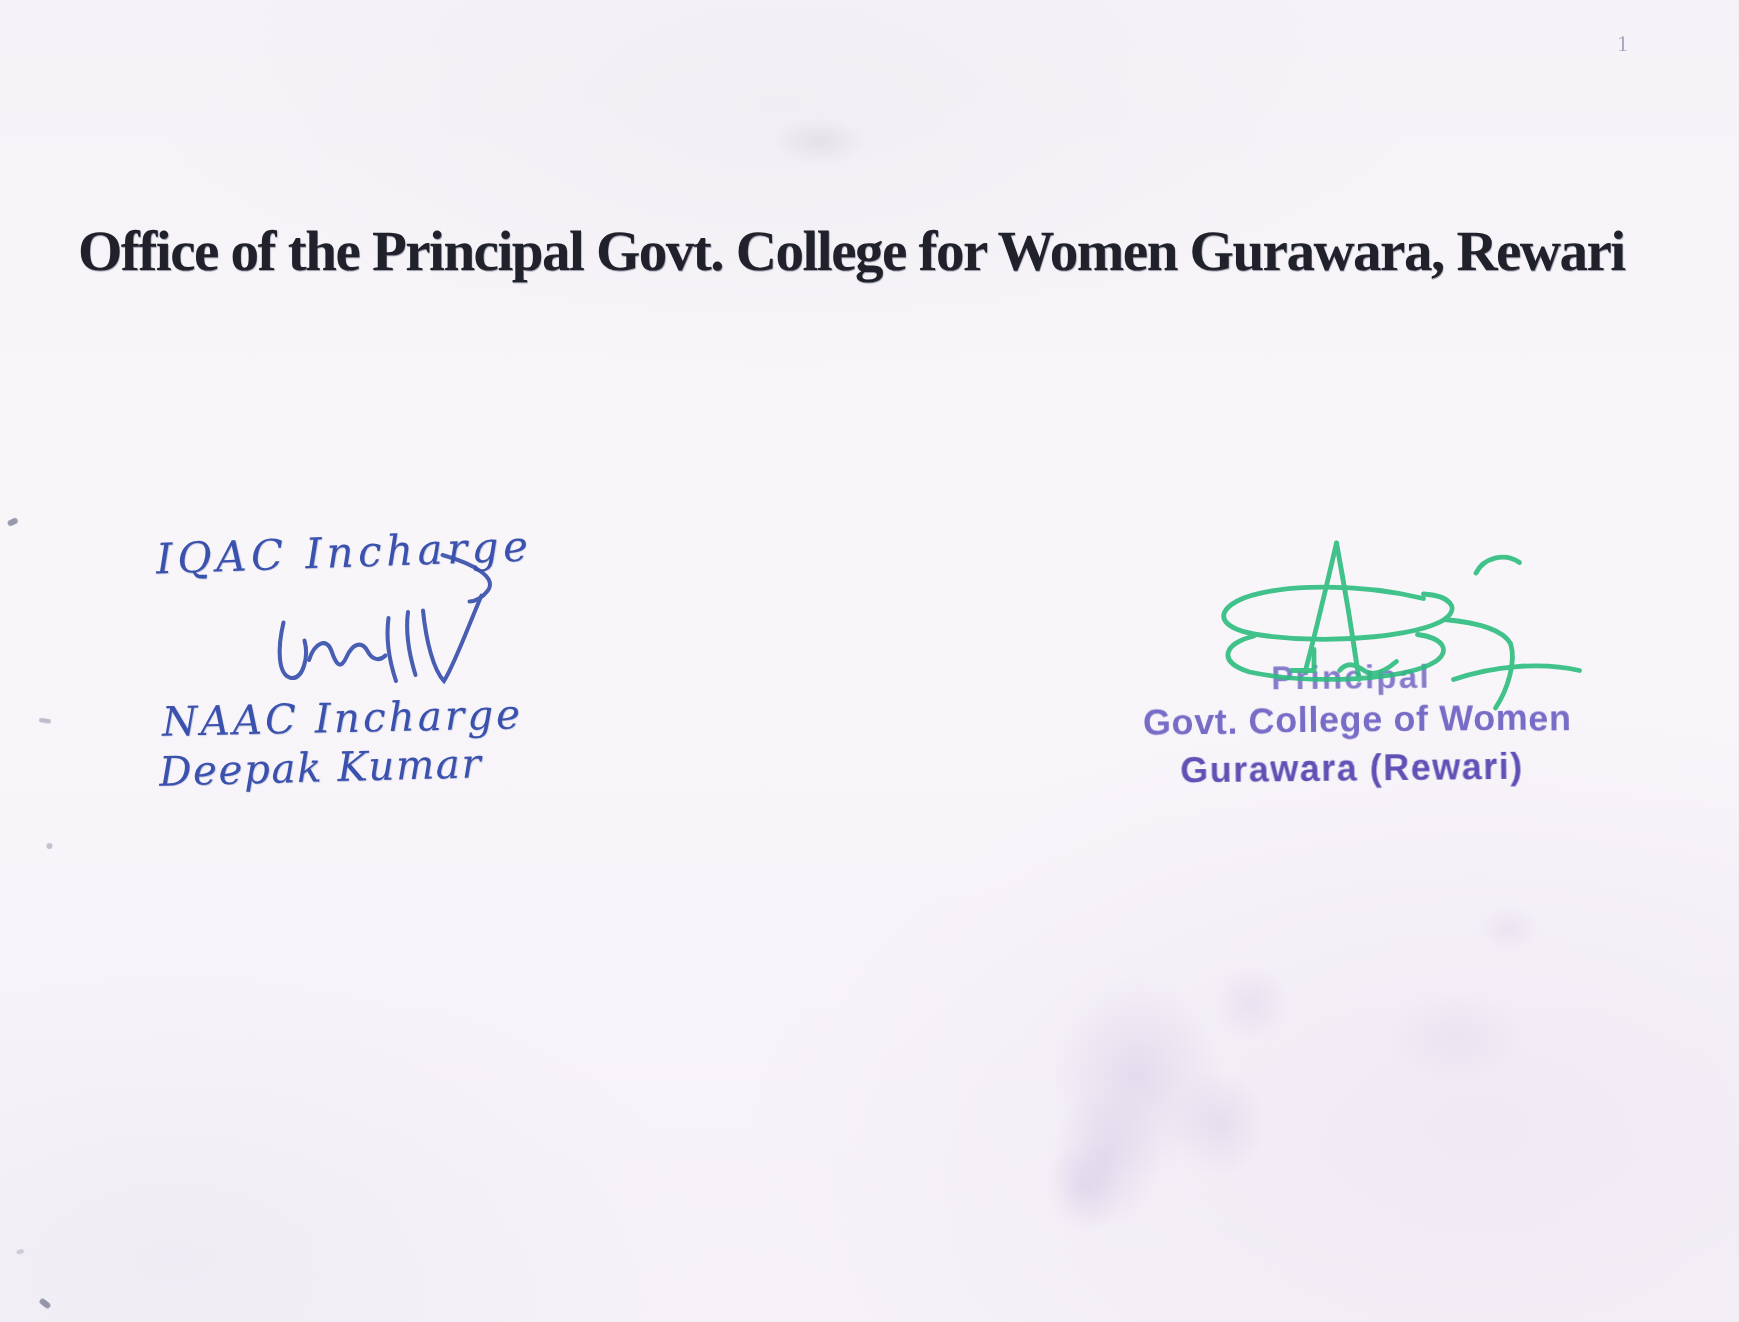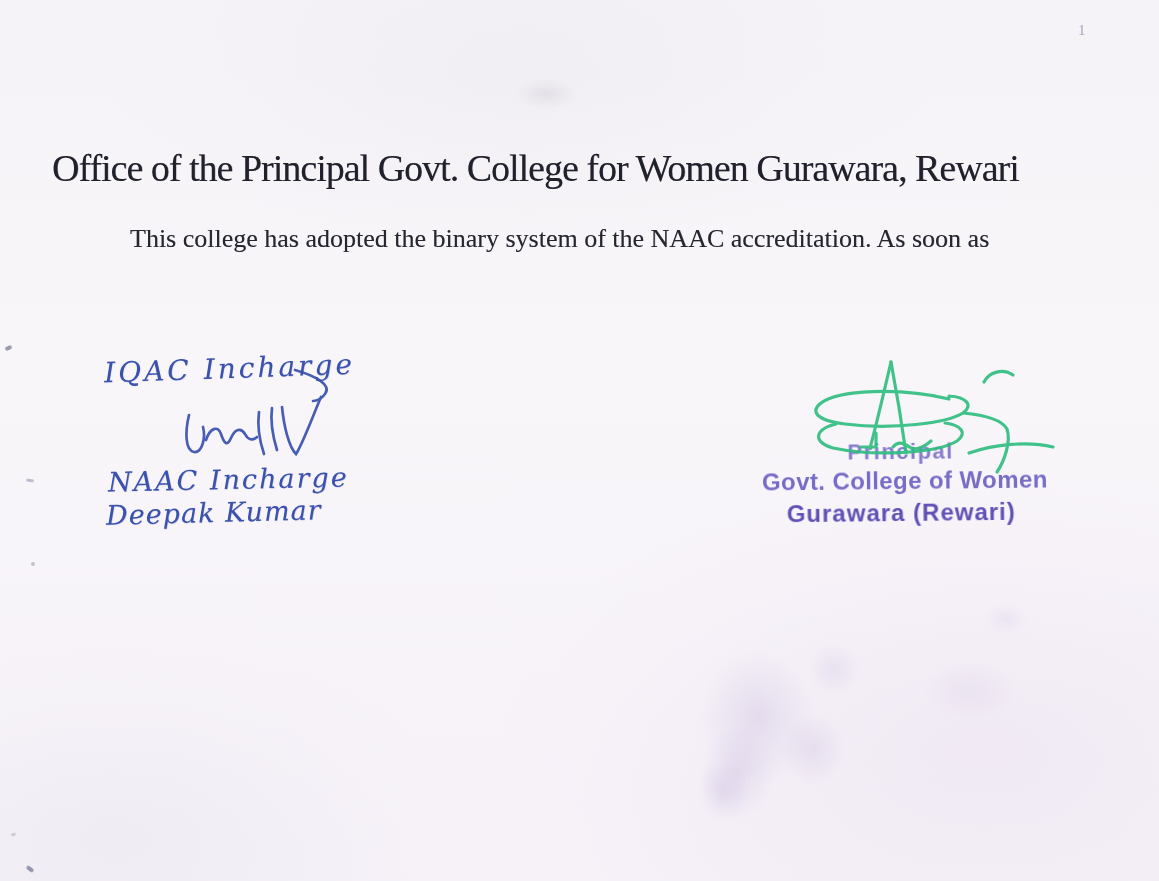--- a/index.html
+++ b/index.html
@@ -10,21 +10,21 @@
     font-family:"Liberation Serif", serif;
     background-color:#f8f5f9;
     background-image:
       radial-gradient(ellipse 700px 400px at 85% 85%, rgba(214,196,226,0.20), rgba(214,196,226,0) 70%),
       radial-gradient(ellipse 500px 300px at 10% 95%, rgba(205,198,220,0.14), rgba(205,198,220,0) 70%),
       radial-gradient(ellipse 600px 250px at 45% 8%, rgba(190,190,200,0.10), rgba(190,190,200,0) 70%),
       linear-gradient(180deg, #f6f3f8 0%, #f9f6fa 40%, #f6f2f8 100%);
   }
   .title{
     position:absolute;left:52px;top:146px;margin:0;
-    font-size:38px;font-weight:400;letter-spacing:-1px;
+    font-size:38px;font-weight:700;letter-spacing:-1px;
     color:#20212b;white-space:nowrap;
     text-shadow:0.4px 0.4px 0.6px rgba(35,40,70,0.45);
   }
   .body-text{
     position:absolute;left:130px;top:220px;width:990px;
     font-size:26px;color:#26262e;
     text-shadow:0.3px 0.3px 0.5px rgba(35,40,70,0.35);
   }
   .body-line{height:38px;line-height:38px;white-space:nowrap;}
   .hw{
@@ -75,21 +75,20 @@
 </head>
 <body>
 
 <div class="page" style="background-color: rgb(248, 245, 249);">
 
   <div class="corner-mark">1</div>
 
   <h1 class="title">Office of the Principal Govt. College for Women Gurawara, Rewari</h1>
 
   <div class="body-text">
-    <div class="body-line">This college has adopted the binary system of the NAAC accreditation. As soon as</div>
   </div>
 
   <div class="hw hw-iqac" style="color: rgb(58, 82, 173);">IQAC Incharge</div>
   <div class="hw hw-naac" style="color: rgb(58, 82, 173);">NAAC Incharge</div>
   <div class="hw hw-name" style="color: rgb(58, 82, 173);">Deepak Kumar</div>
 
   <div class="stamp">
     <div class="stamp-l1" style="color: rgb(106, 94, 193);">Principal</div>
     <div class="stamp-l2" style="color: rgb(106, 94, 193);">Govt. College of Women</div>
     <div class="stamp-l3" style="color: rgb(90, 74, 178);">Gurawara (Rewari)</div>

